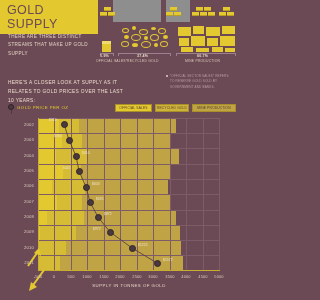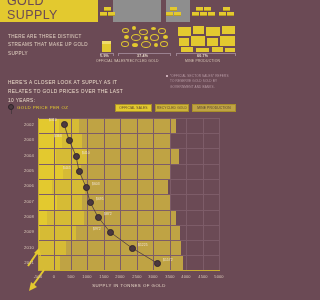--- a/index.html
+++ b/index.html
@@ -6,22 +6,22 @@
   html,body { width:238px; height:300px; overflow:hidden; }
   body {
     background:#6b4a55;
     font-family:"Liberation Sans", sans-serif;
     color:#e8d9c8;
     position:relative;
   }
   
   #header-band { position:absolute; left:0; top:0; width:238px; height:22px; }
   #title-plate {
-    position:absolute; left:0; top:0; width:98px; height:22px;
-    background:#e3c92f; display:flex; align-items:flex-end; padding-left:7px;
+    position:absolute; left:0; top:0; width:98px; height:34px;
+    background:#e3c92f; display:flex; align-items:center; padding-left:7px;
   }
   #title-plate span {
     font-size:12.5px; letter-spacing:.4px; color:#6b4a55; font-weight:400;
   }
   .bar-cluster { position:absolute; top:3px; height:16px; }
   .goldbar { position:absolute; background:#e3c92f; border-bottom:1px solid #b89f1f; }
   #grey-a { position:absolute; left:113px; top:0; width:48px; height:22px; background:#8e8e8e; }
   #grey-b { position:absolute; left:166px; top:0; width:24px; height:22px; background:#8e8e8e; }
 
   

